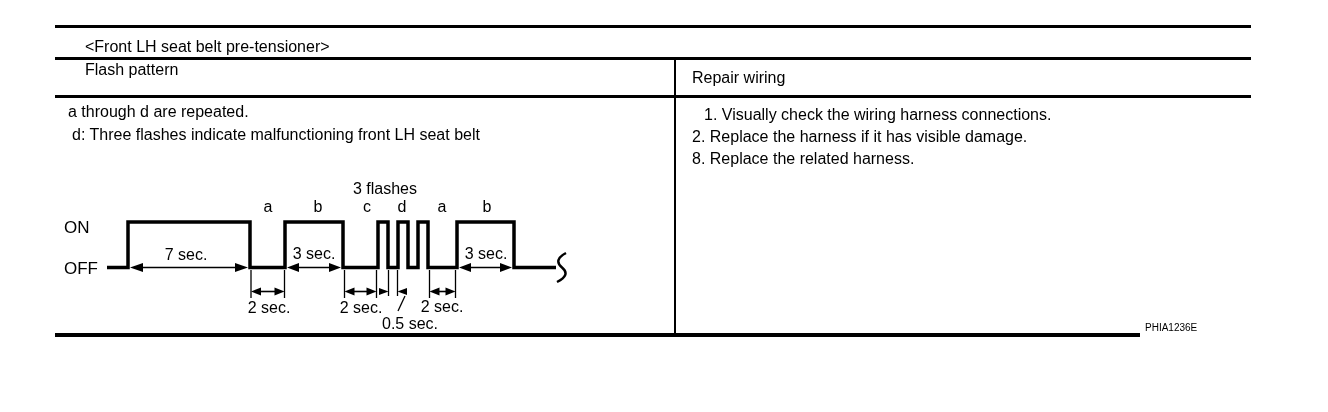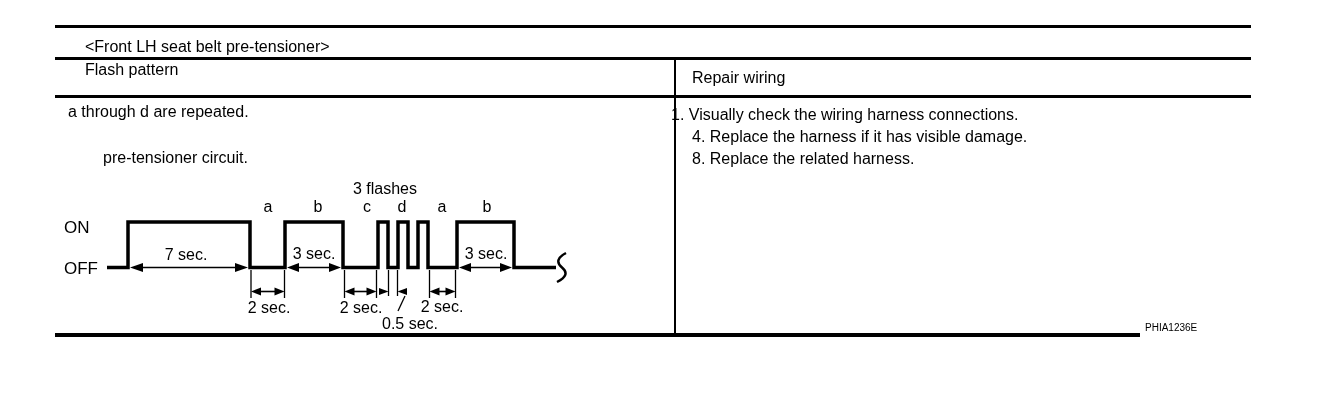--- a/index.html
+++ b/index.html
@@ -26,25 +26,25 @@
   <div class="hline" style="left:55px;top:95px;width:1196px;height:3px;"></div>
   <div class="hline" style="left:55px;top:333px;width:1085px;height:4px;"></div>
   <div class="vline" style="left:674px;top:57px;width:2px;height:280px;"></div>
 
   <div class="txt hdr" style="left:85px;top:38px;">&lt;Front LH seat belt pre-tensioner&gt;</div>
 
   <div class="txt hdr" style="left:85px;top:61px;text-align:center;">Flash pattern</div>
   <div class="txt hdr" style="left:692px;top:69px;">Repair wiring</div>
 
   <div class="txt" style="left:68px;top:103px;">a through d are repeated.</div>
-  <div class="txt" style="left:103px;top:149px;">pre-tensioner circuit.</div>
+  <div class="txt" style="left:72px;top:126px;">d: Three flashes indicate malfunctioning front LH seat belt</div>
 
   <div class="steps">
-    <div class="txt" style="left:671px;top:106px;text-align:right;">1. Visually check the wiring harness connections.</div>
-    <div class="txt" style="left:692px;top:128px;">4. Replace the harness if it has visible damage.</div>
+    <div class="txt" style="left:704px;top:106px;text-align:right;">1. Visually check the wiring harness connections.</div>
+    <div class="txt" style="left:692px;top:128px;">2. Replace the harness if it has visible damage.</div>
     <div class="txt" style="left:692px;top:150px;">8. Replace the related harness.</div>
   </div>
 
   <div class="figcode" style="left:1145px;top:322px;">PHIA1236E</div>
 
   <svg style="position:absolute;left:40px;top:170px;" width="545" height="170" viewBox="40 170 545 170">
 
     <text x="64" y="233" font-size="17">ON</text>
     <text x="64" y="274" font-size="17">OFF</text>
 

